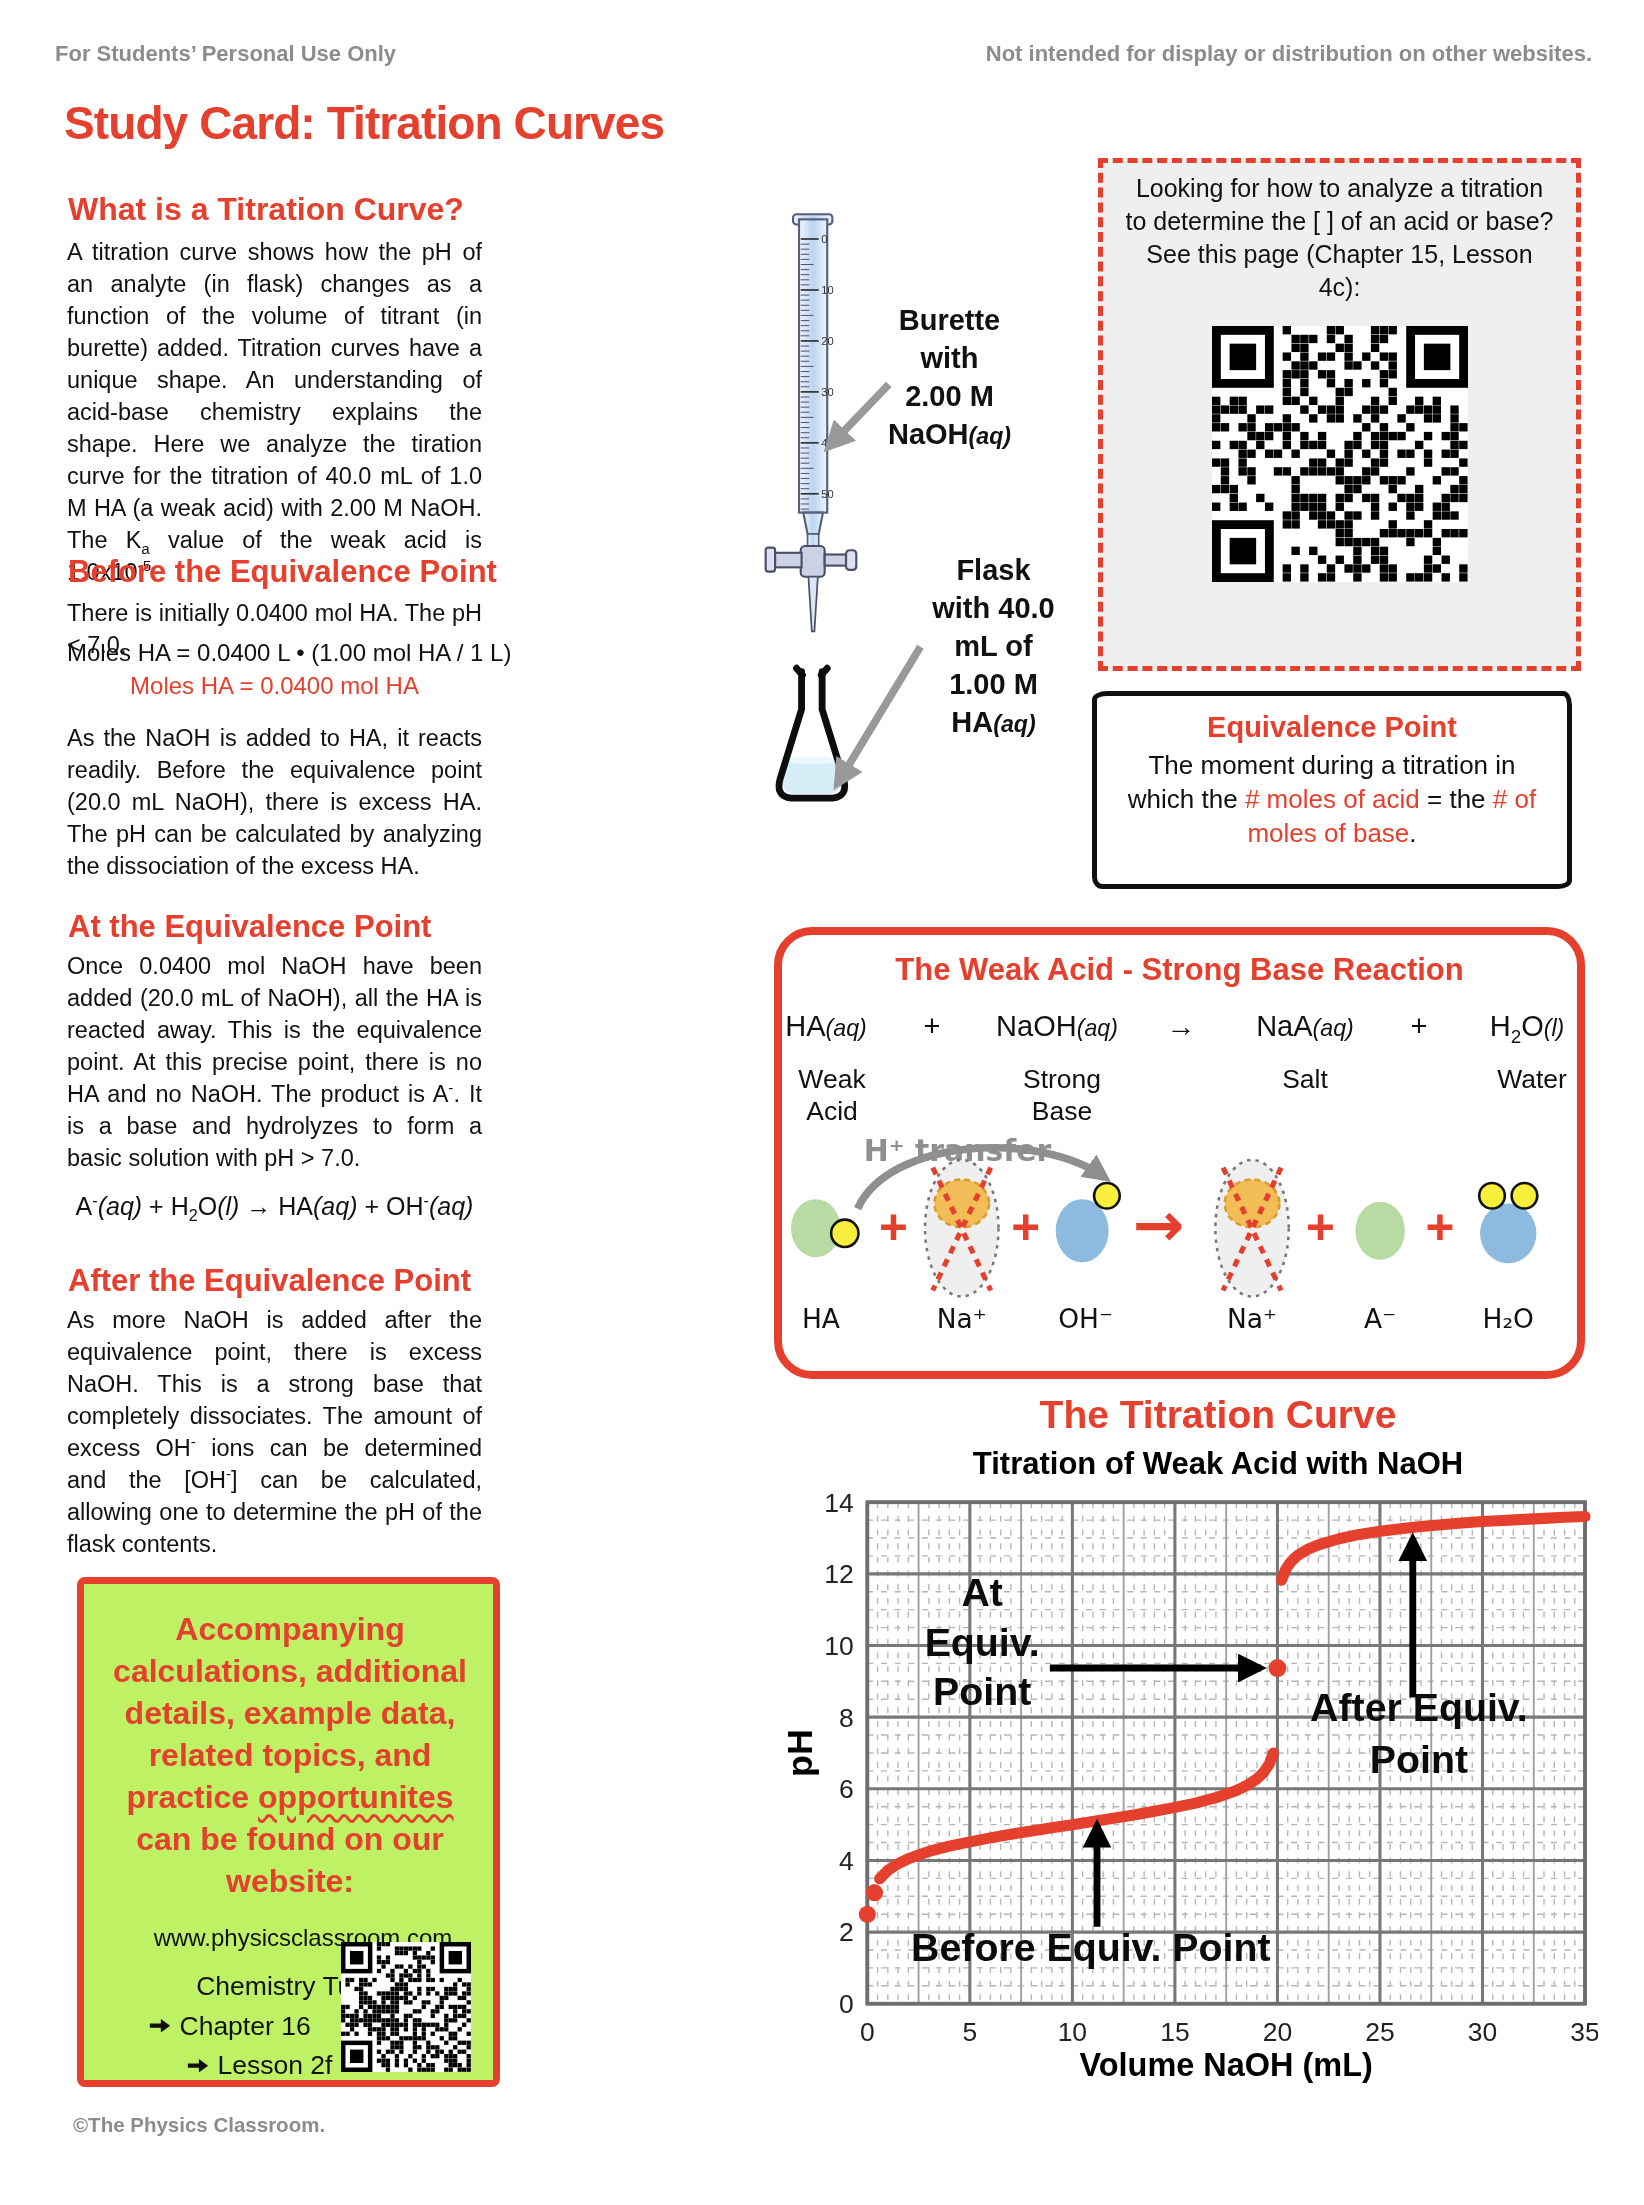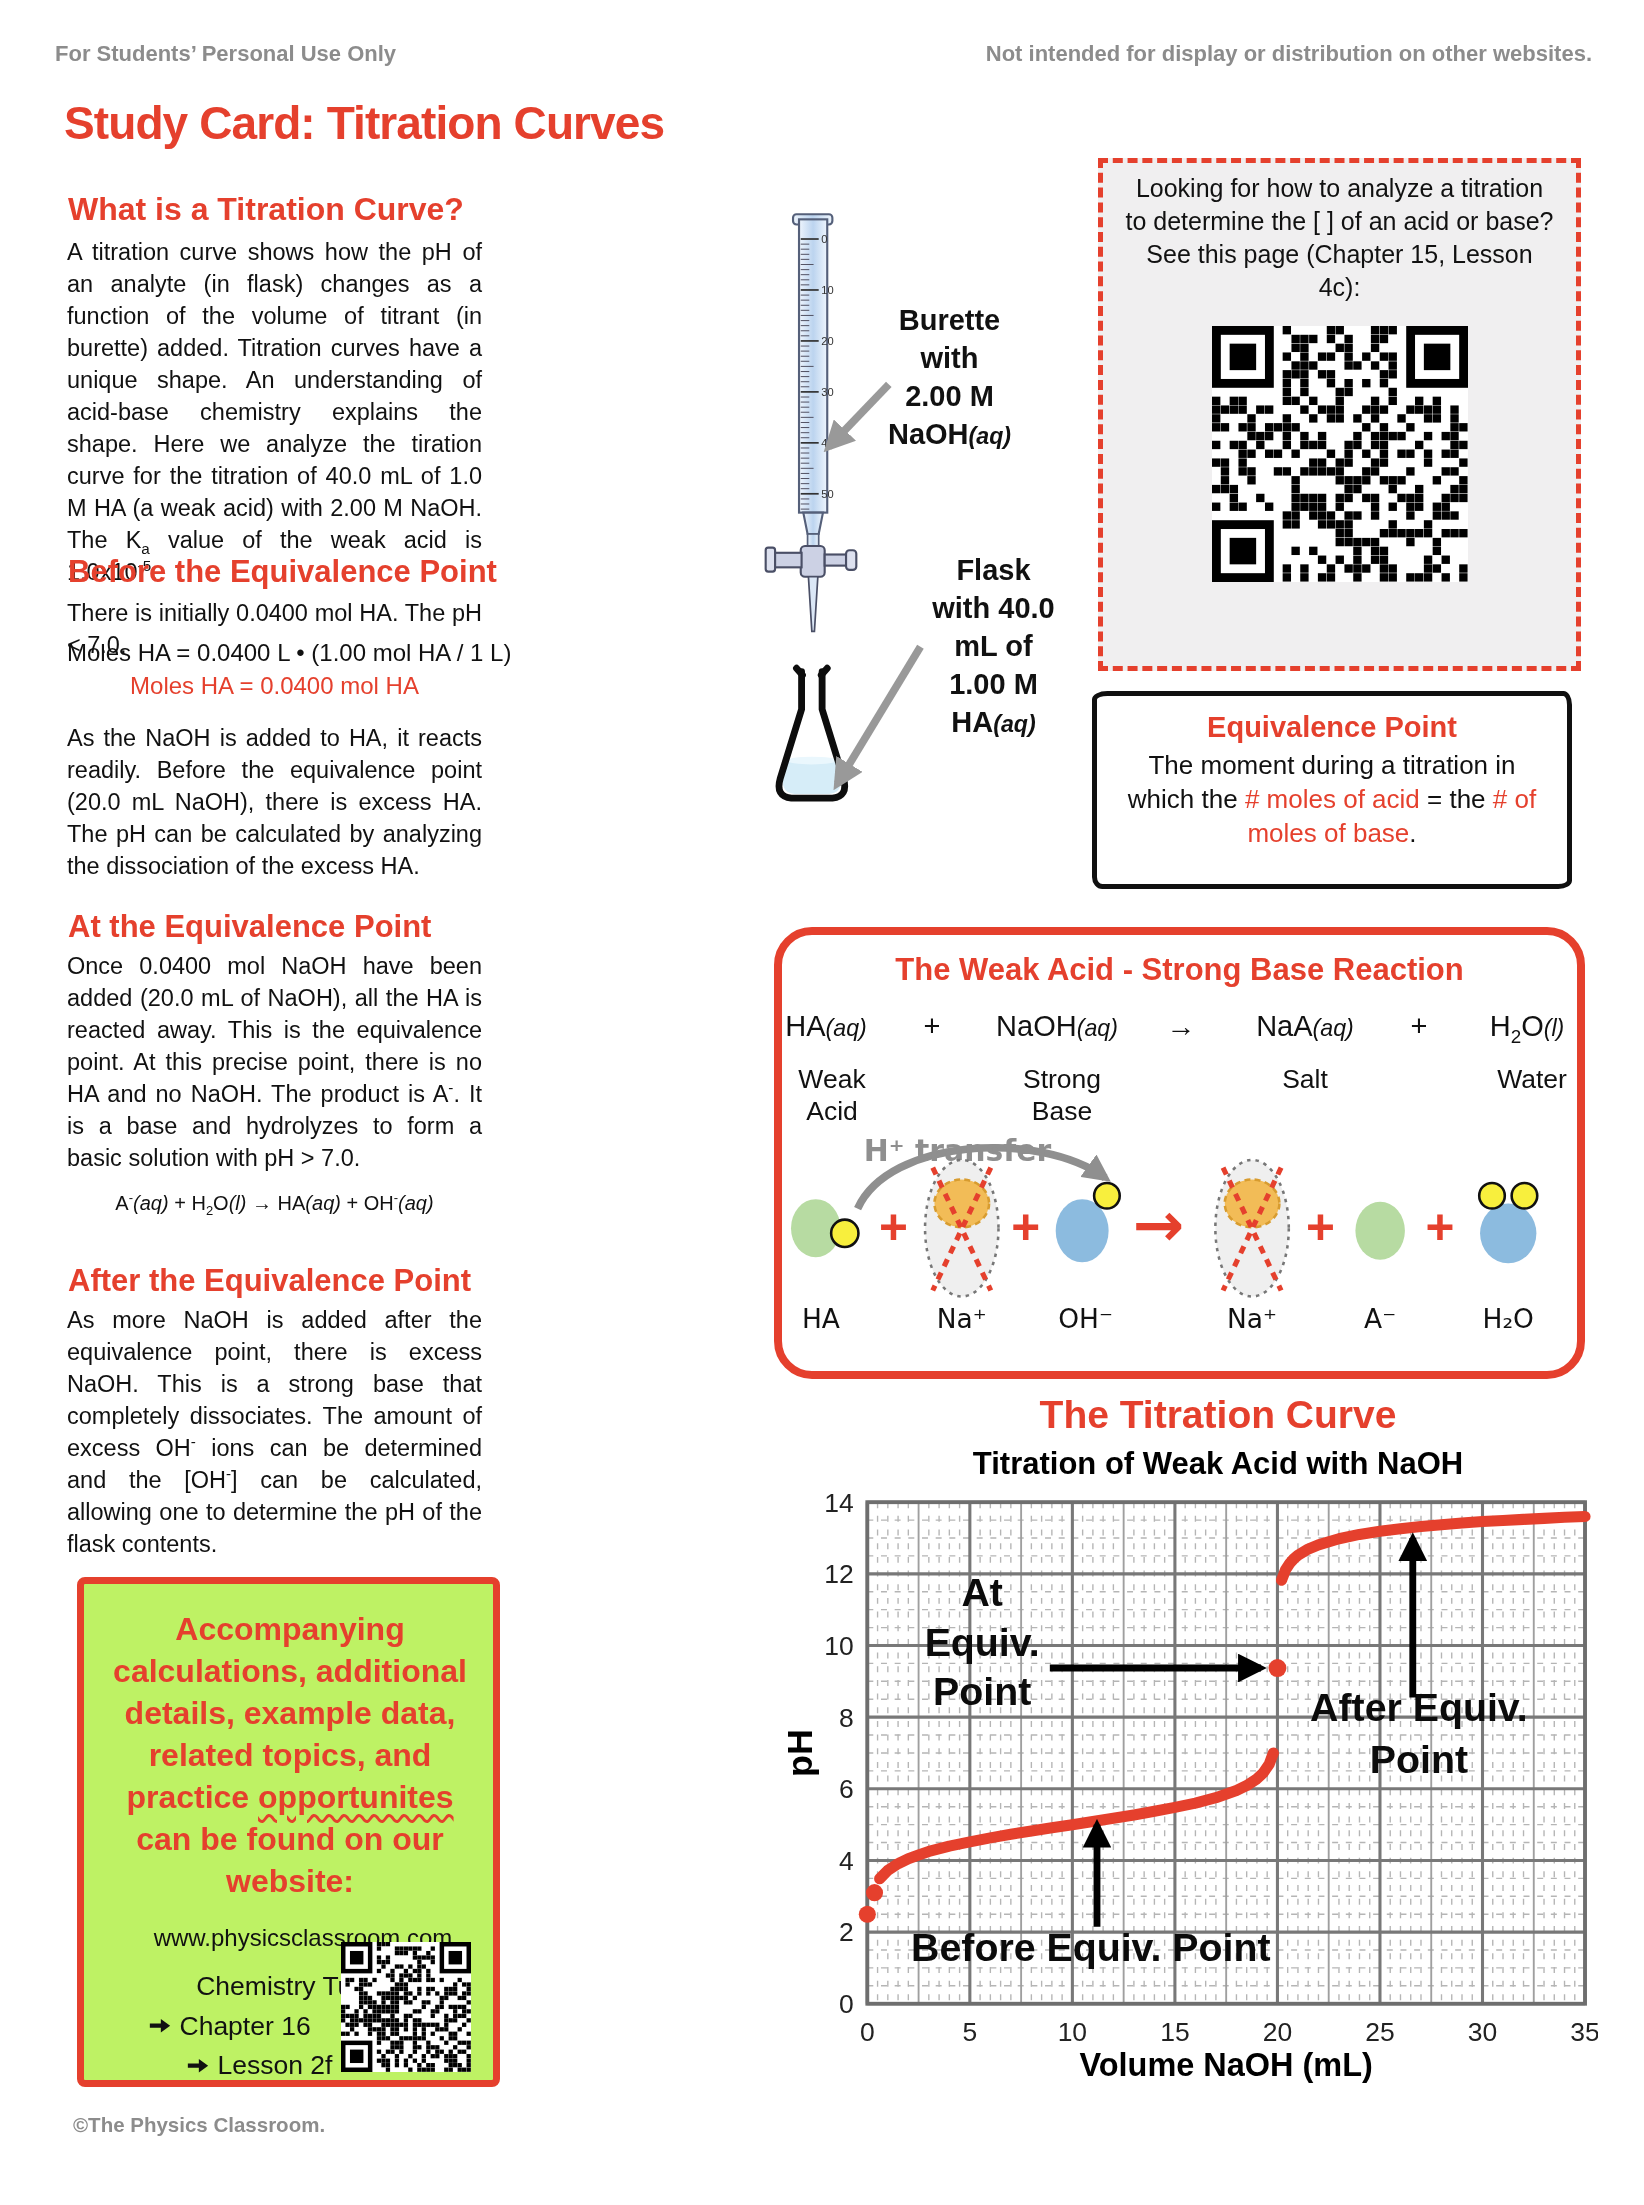--- a/index.html
+++ b/index.html
@@ -56,21 +56,21 @@
   <div class="abs body-txt" style="left:67px;top:236px;width:415px;"><span>A titration curve shows how the pH of an analyte (in flask) changes as a function of the volume of titrant (in burette) added. Titration curves have a unique shape. An understanding of acid-base chemistry explains the shape. Here we analyze the tiration curve for the titration of 40.0 mL of 1.0 M HA (a weak acid) with 2.00 M NaOH. The K</span><span class="sub">a</span><span> value of the weak acid is 1.0x10</span><span class="sup">-5</span><span>.</span></div>
 
   <div class="abs h2" style="left:68px;top:554px;">Before the Equivalence  Point</div>
   <div class="abs body-txt" style="left:67px;top:597px;width:415px;">There is initially 0.0400 mol HA. The pH &lt; 7.0.</div>
   <div class="abs eq" style="left:67px;top:639px;width:415px;">Moles HA = 0.0400 L • (1.00 mol HA / 1 L)</div>
   <div class="abs eq eq-red" style="left:67px;top:672px;width:415px;">Moles HA = 0.0400 mol HA</div>
   <div class="abs body-txt" style="left:67px;top:722px;width:415px;">As the NaOH is added to HA, it reacts readily. Before the equivalence point (20.0 mL NaOH), there is excess HA. The pH can be calculated by analyzing the dissociation of the excess HA.</div>
 
   <div class="abs h2" style="left:68px;top:909px;">At the Equivalence  Point</div>
   <div class="abs body-txt" style="left:67px;top:950px;width:415px;"><span>Once 0.0400 mol NaOH have been added (20.0 mL  of NaOH), all the HA is reacted away.  This is the equivalence point.  At this precise point, there is no HA and no NaOH. The product is A</span><span class="sup">-</span><span>. It is a base and hydrolyzes to form a basic solution with pH &gt; 7.0.</span></div>
-  <div class="abs eq" style="left:67px;top:1192px;width:415px;font-size:20px;"><span>A</span><span class="sup">-</span><span class="it">(aq)</span><span>  +  H</span><span class="sub">2</span><span>O</span><span class="it">(l)</span><span>  →   HA</span><span class="it">(aq)</span><span>   +  OH</span><span class="sup">-</span><span class="it">(aq)</span></div>
+  <div class="abs eq" style="left:67px;top:1192px;width:415px;font-size:25px;"><span>A</span><span class="sup">-</span><span class="it">(aq)</span><span>  +  H</span><span class="sub">2</span><span>O</span><span class="it">(l)</span><span>  →   HA</span><span class="it">(aq)</span><span>   +  OH</span><span class="sup">-</span><span class="it">(aq)</span></div>
 
   <div class="abs h2" style="left:68px;top:1263px;">After the Equivalence  Point</div>
   <div class="abs body-txt" style="left:67px;top:1304px;width:415px;"><span>As more NaOH is added after  the equivalence point,  there  is excess NaOH. This is a strong base that  completely  dissociates. The amount  of excess OH</span><span class="sup">-</span><span> ions  can  be  determined and  the [OH</span><span class="sup">-</span><span>] can be  calculated,  allowing one  to determine  the pH  of the flask contents.</span></div>
 
   <div class="abs promo-box" style="left:77px;top:1577px;width:409px;height:496px;">
     <div class="promo-msg"><span>Accompanying calculations, additional details, example data, related topics, and practice </span><span class="wavy">opportunites</span><span> can be found on our website:</span></div>
     <div class="promo-site">www.physicsclassroom.com</div>
     <div class="promo-tut">Chemistry Tutorial</div>
     <div class="promo-item" style="margin-left:65px;">
       <span>

